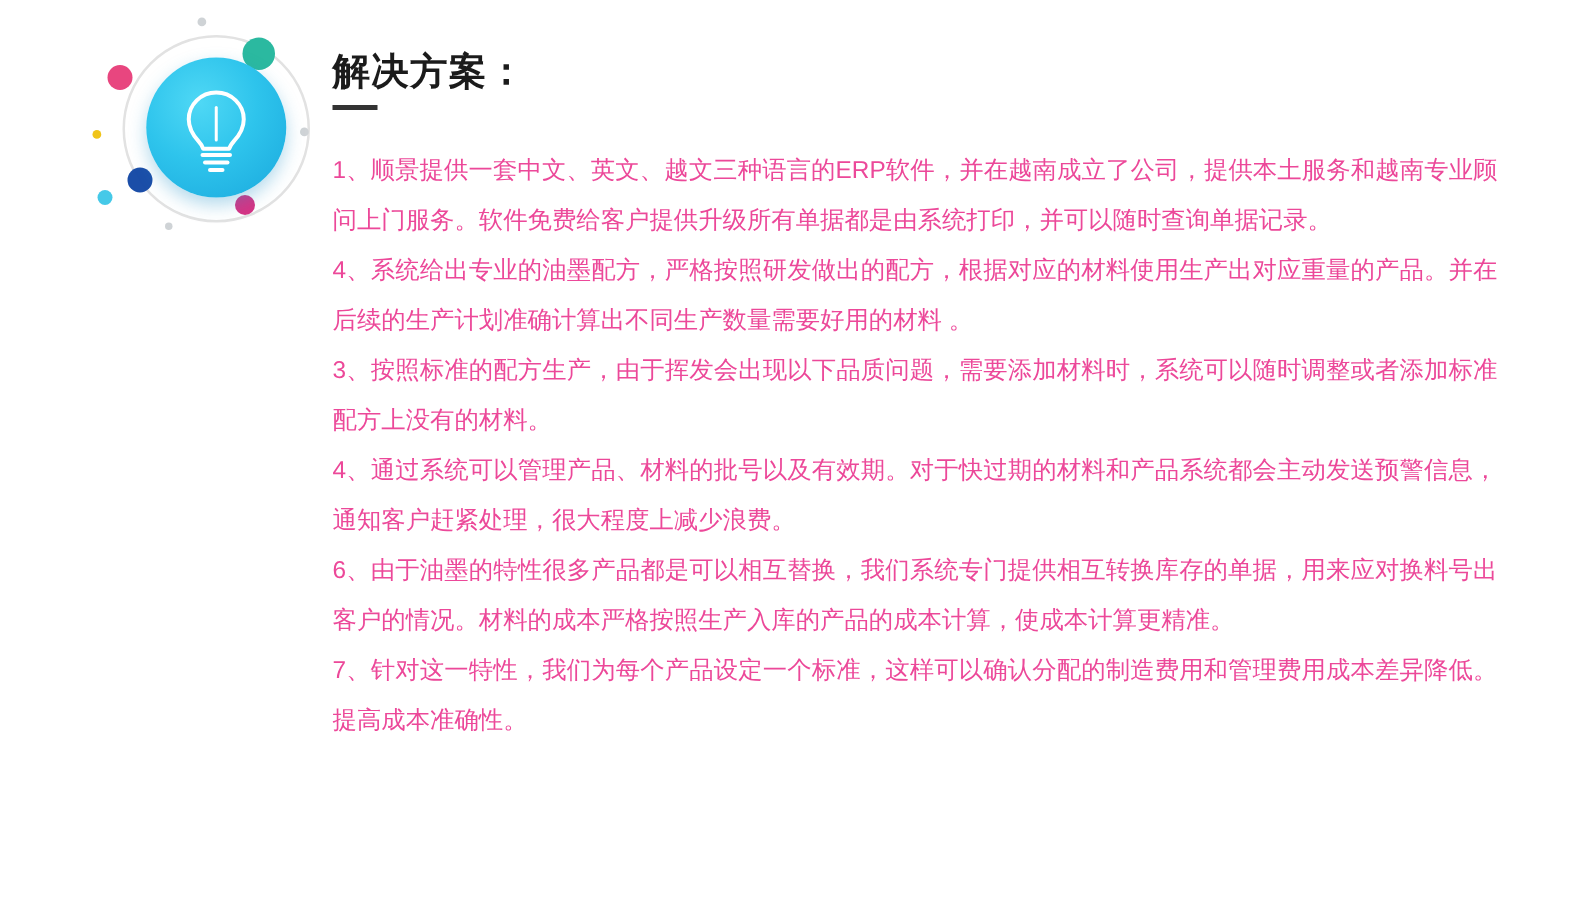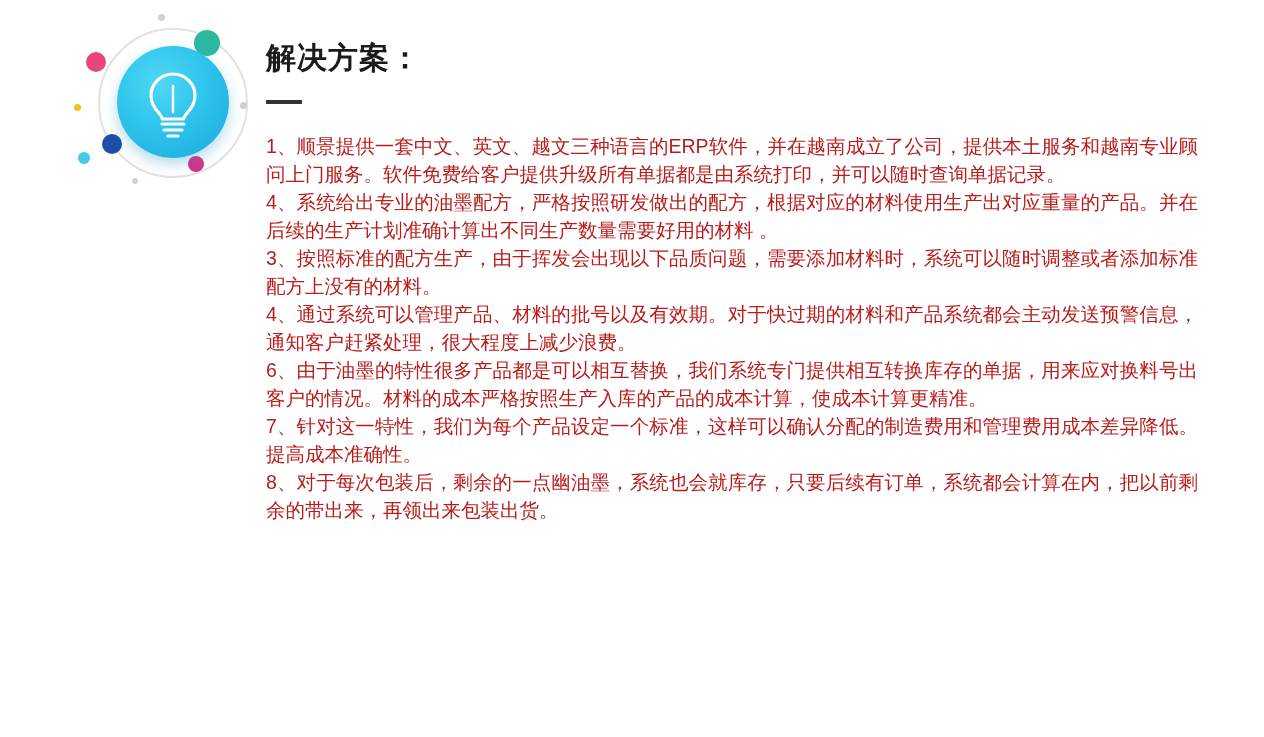--- a/index.html
+++ b/index.html
@@ -74,33 +74,33 @@
     position: absolute;
     left: 266px;
     top: 40px;
     width: 932px;
   }
   .heading {
     font-size: 30px;
     font-weight: bold;
     color: #1b1b1b;
     letter-spacing: 1px;
-    margin: 0 0 24px 0;
+    margin: 0 0 8px 0;
     line-height: 1.2;
   }
   .rule {
     width: 36px;
     height: 4px;
     background: #333333;
     margin: 0 0 28px 0;
   }
   .body-text {
     font-size: 19.5px;
-    line-height: 28px;
-    color: #b91c1c;
+    line-height: 40px;
+    color: #ec4899;
     text-align: justify;
   }
   .para {
     margin: 0;
   }
 </style>
 </head>
 <body>
 
 <div class="page">
@@ -133,17 +133,16 @@
     <h1 class="heading">解决方案：</h1>
     <div class="rule"></div>
 
     <div class="body-text">
       <p class="para">1、顺景提供一套中文、英文、越文三种语言的ERP软件，并在越南成立了公司，提供本土服务和越南专业顾问上门服务。软件免费给客户提供升级所有单据都是由系统打印，并可以随时查询单据记录。</p>
       <p class="para">4、系统给出专业的油墨配方，严格按照研发做出的配方，根据对应的材料使用生产出对应重量的产品。并在后续的生产计划准确计算出不同生产数量需要好用的材料 。</p>
       <p class="para">3、按照标准的配方生产，由于挥发会出现以下品质问题，需要添加材料时，系统可以随时调整或者添加标准配方上没有的材料。</p>
       <p class="para">4、通过系统可以管理产品、材料的批号以及有效期。对于快过期的材料和产品系统都会主动发送预警信息，通知客户赶紧处理，很大程度上减少浪费。</p>
       <p class="para">6、由于油墨的特性很多产品都是可以相互替换，我们系统专门提供相互转换库存的单据，用来应对换料号出客户的情况。材料的成本严格按照生产入库的产品的成本计算，使成本计算更精准。</p>
       <p class="para">7、针对这一特性，我们为每个产品设定一个标准，这样可以确认分配的制造费用和管理费用成本差异降低。提高成本准确性。</p>
-      <p class="para">8、对于每次包装后，剩余的一点幽油墨，系统也会就库存，只要后续有订单，系统都会计算在内，把以前剩余的带出来，再领出来包装出货。</p>
     </div>
   </div>
 
 </div>
 
 </body></html>

